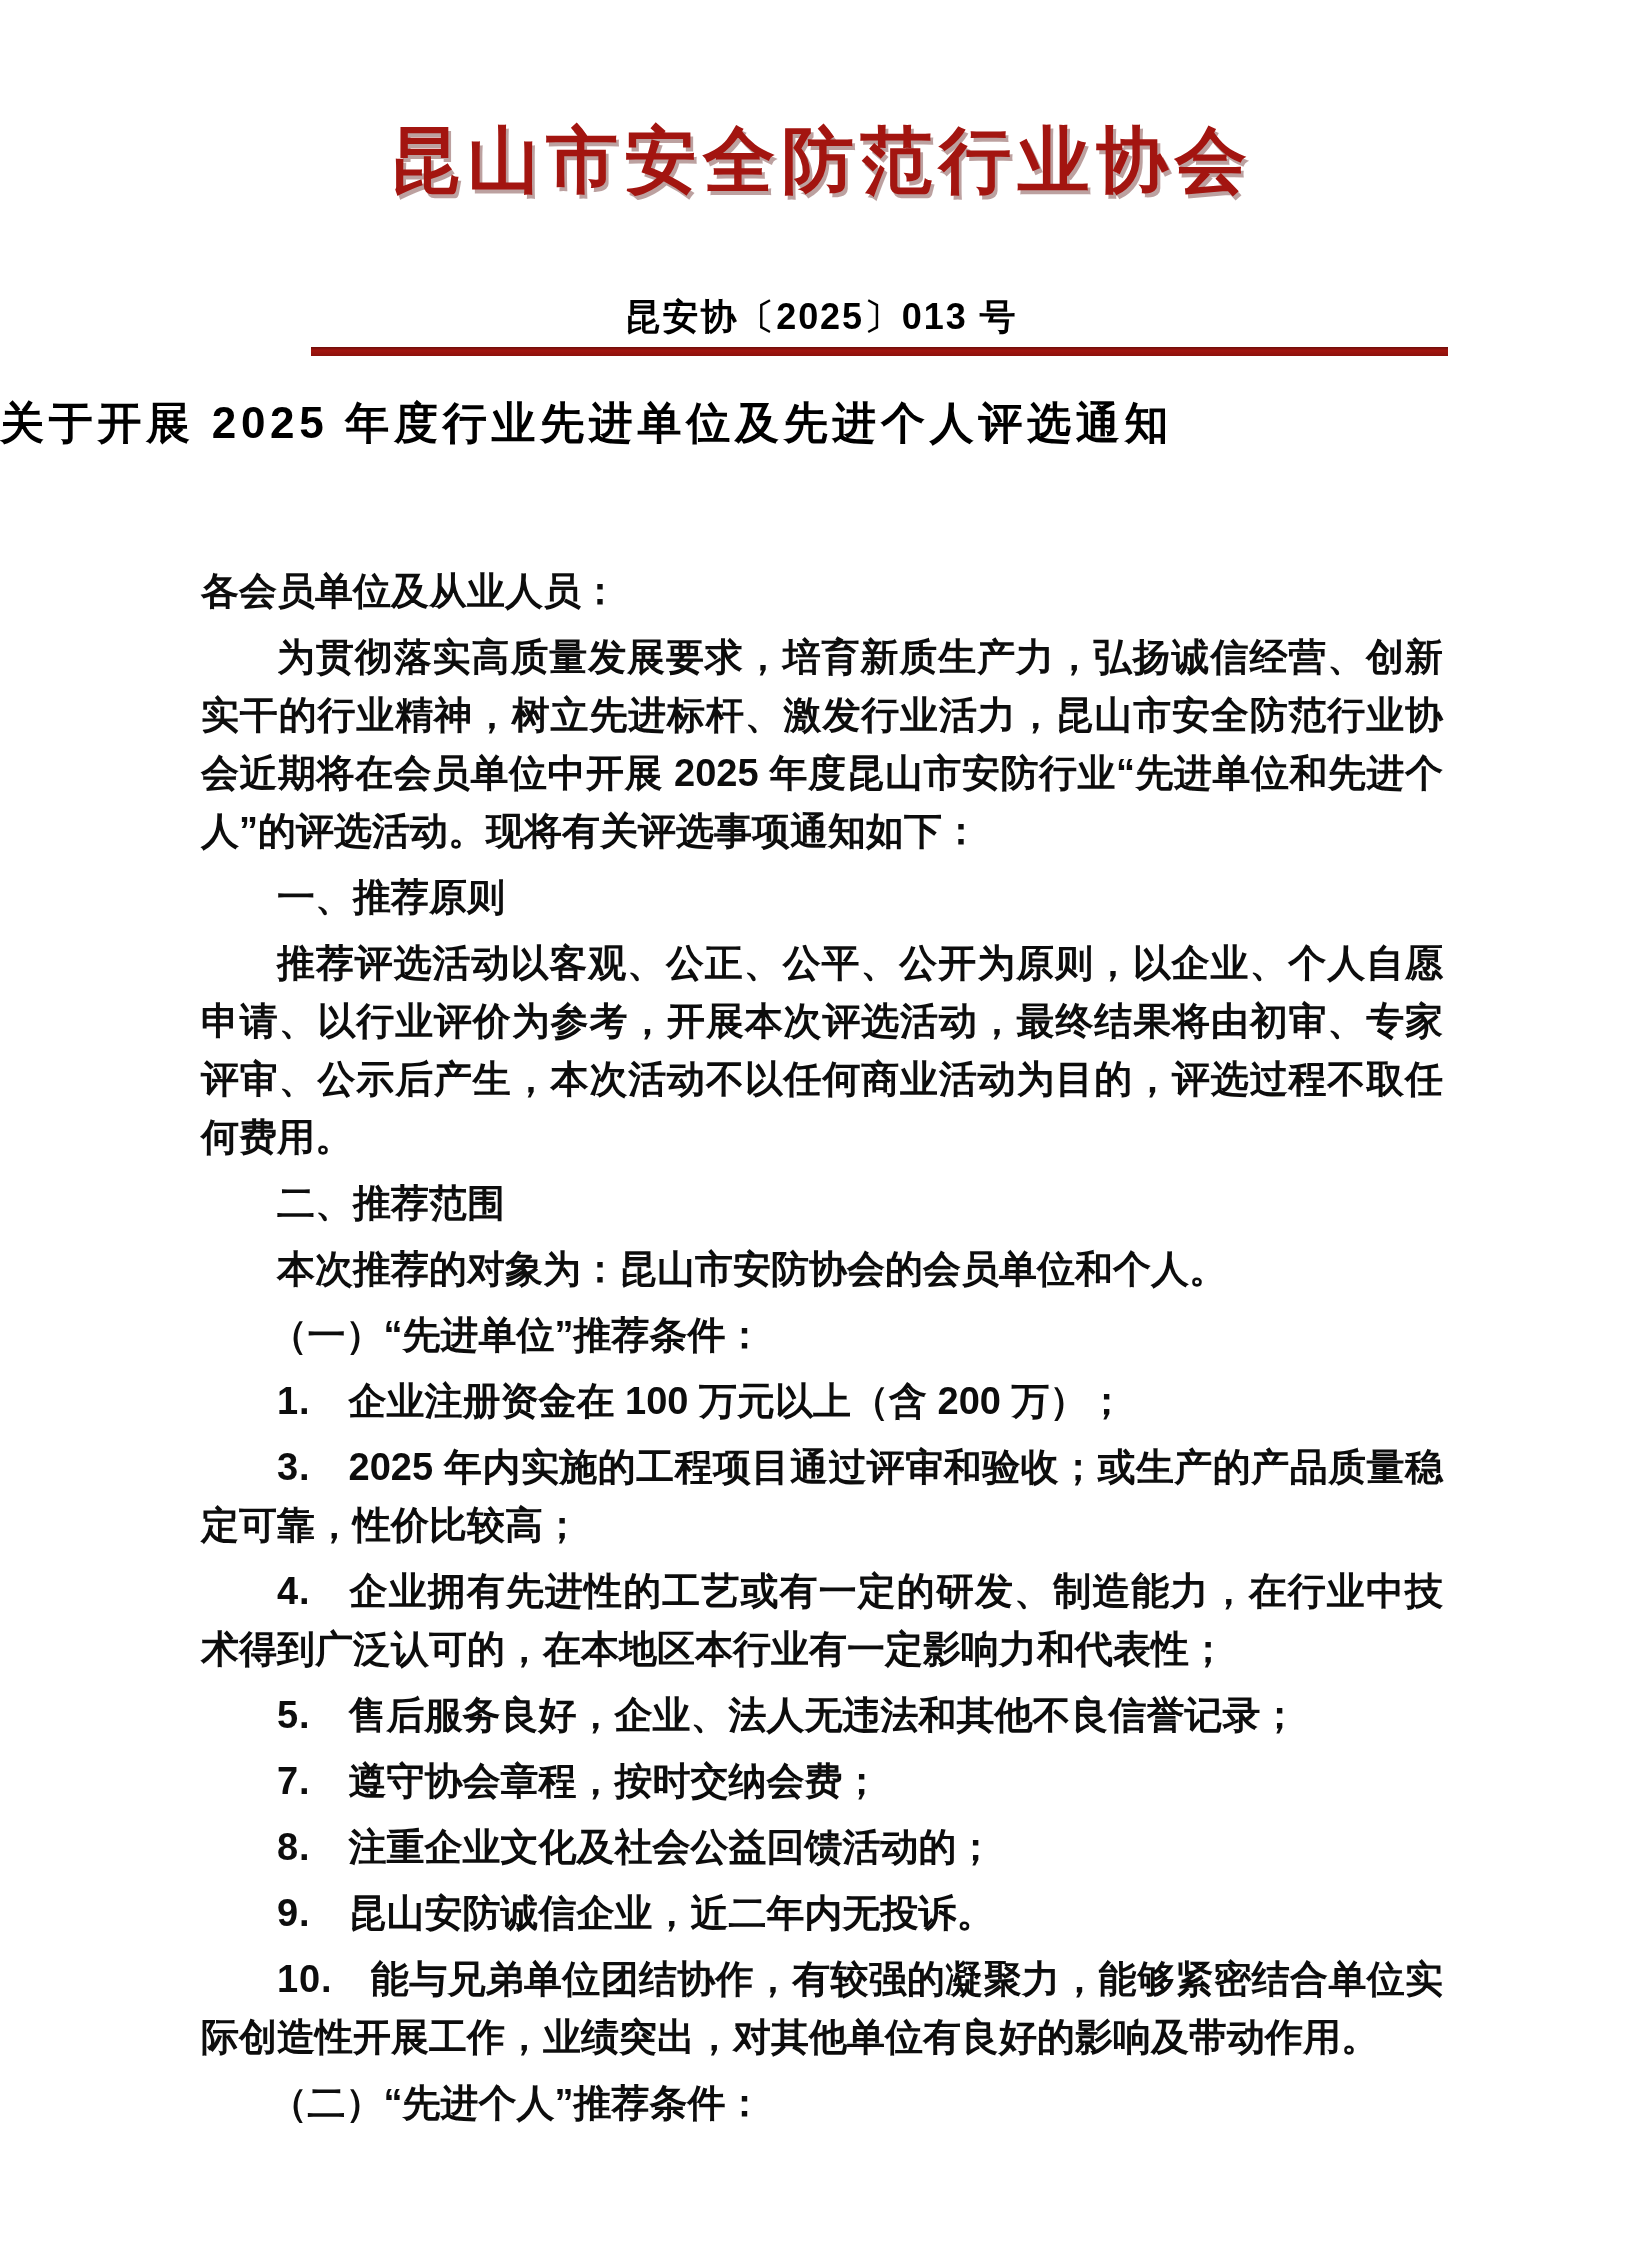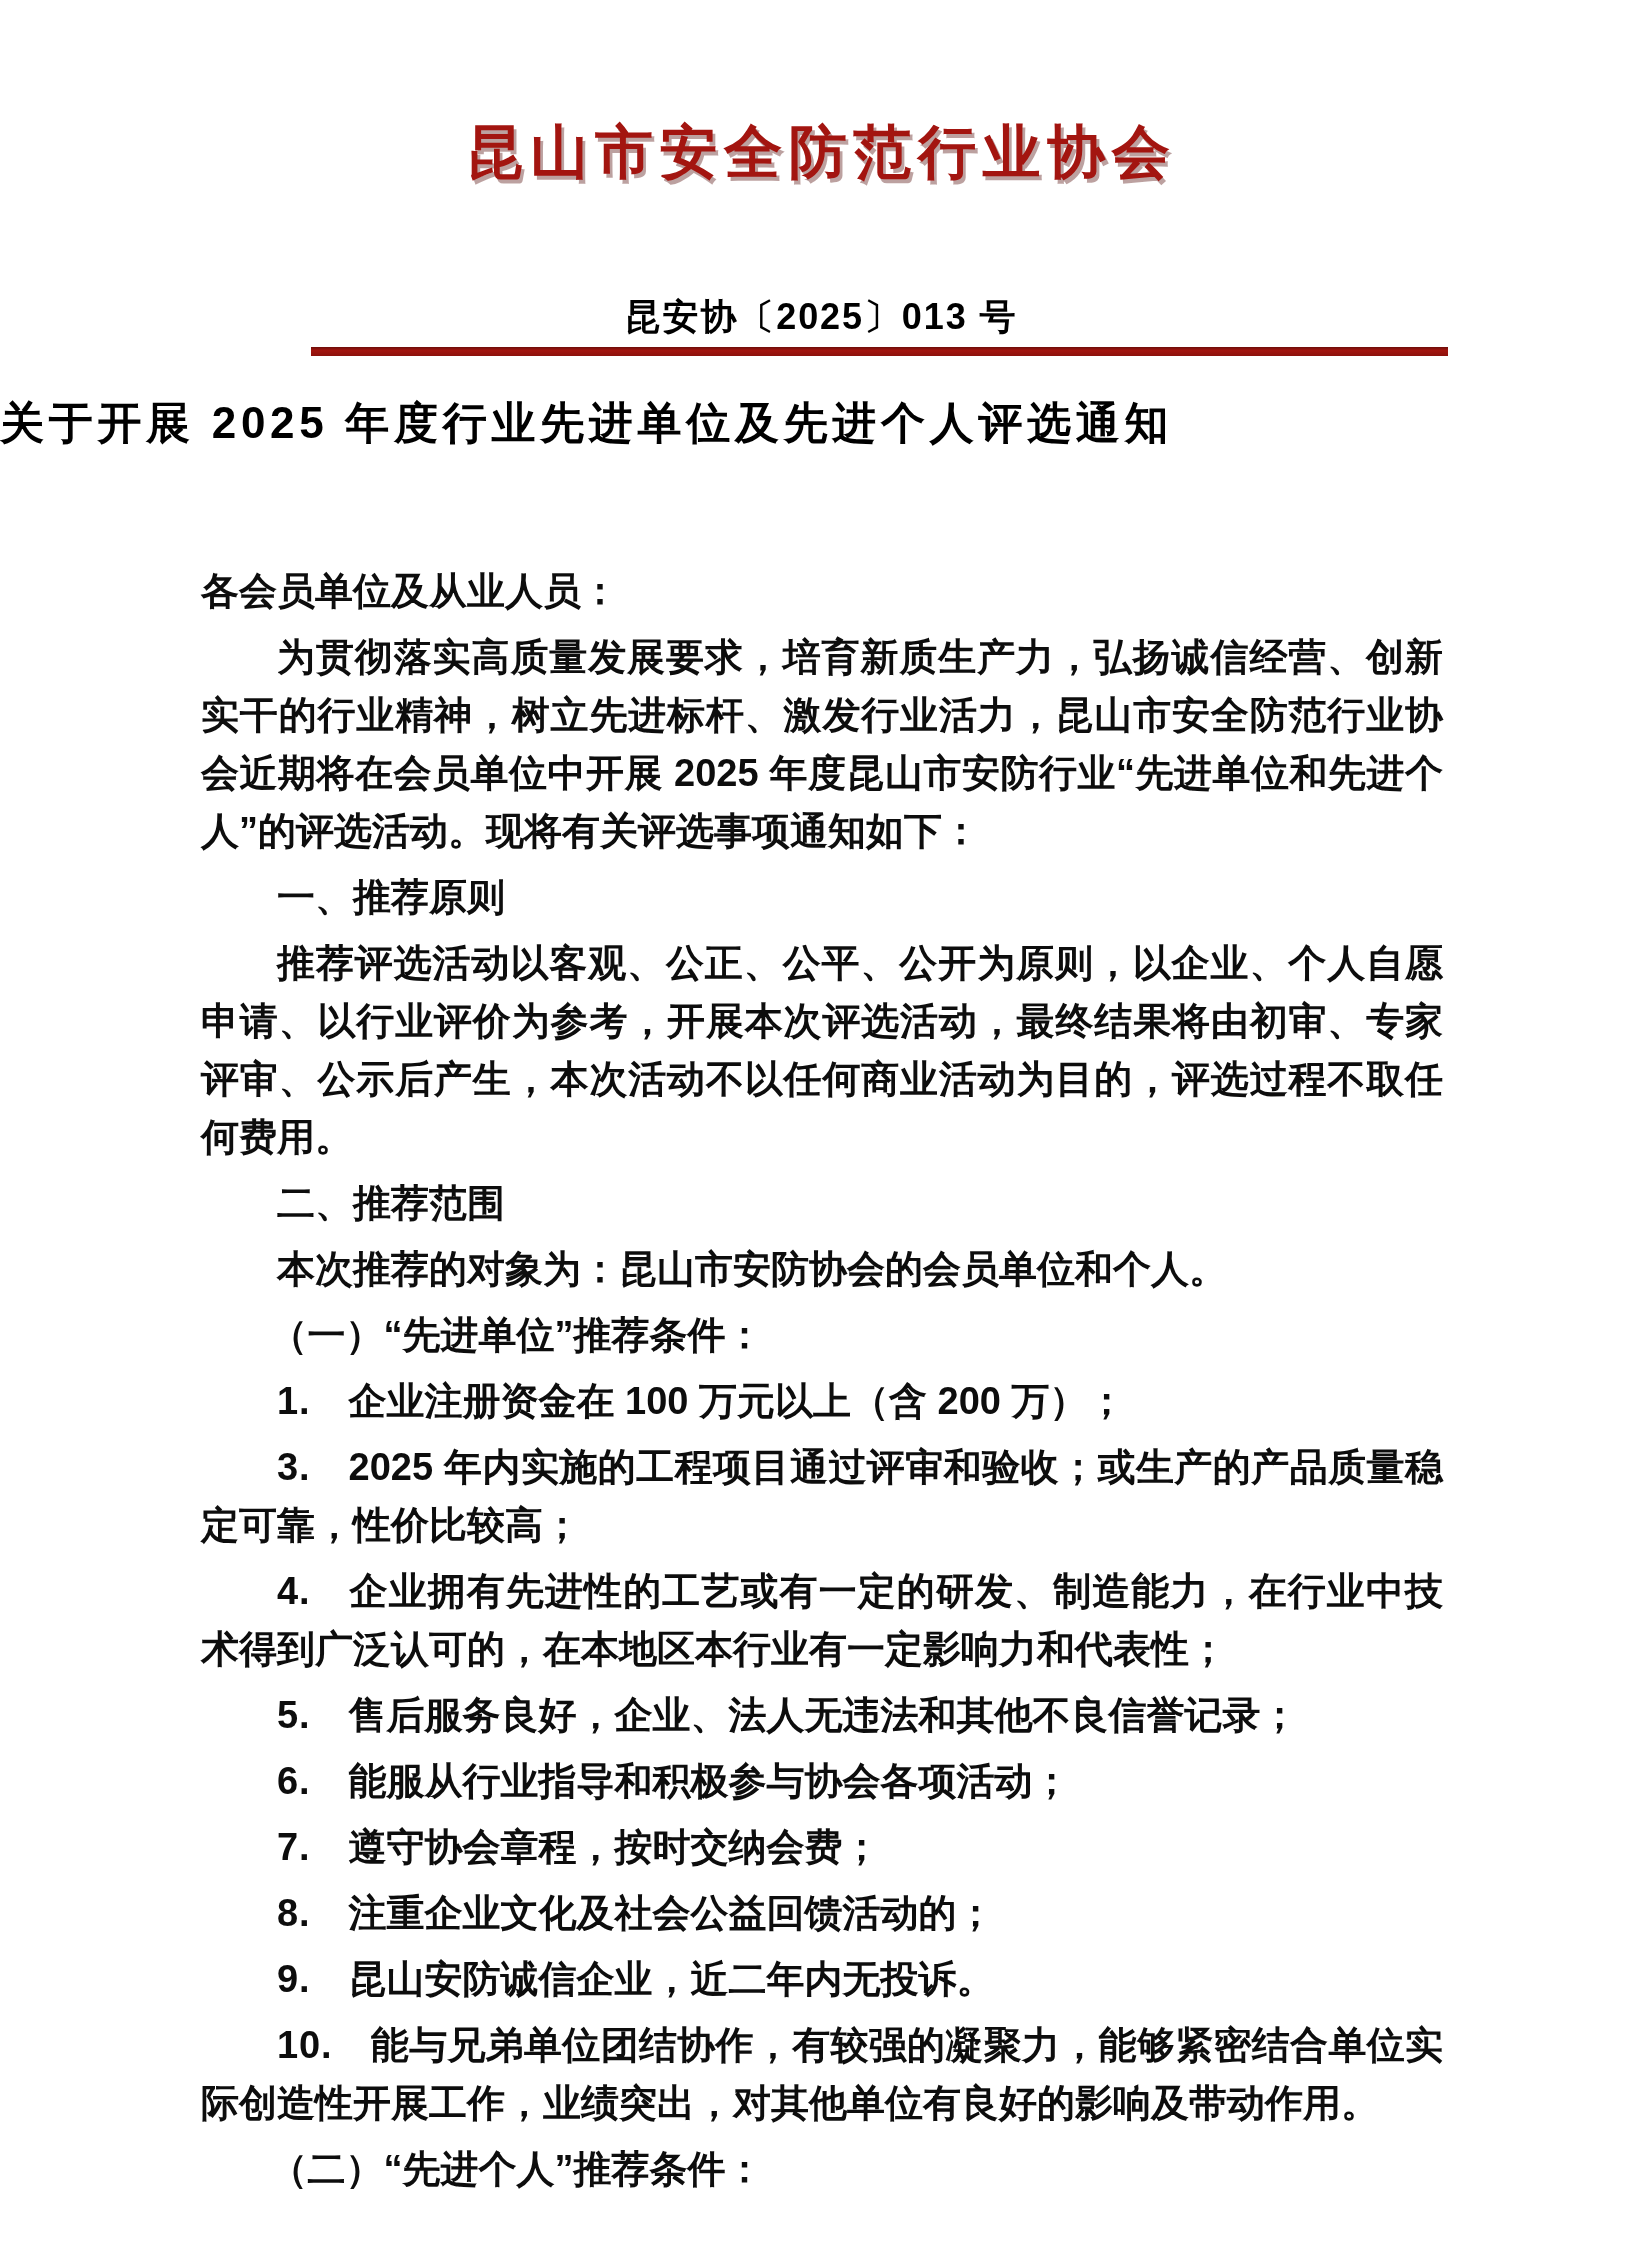--- a/index.html
+++ b/index.html
@@ -10,21 +10,21 @@
     background:#ffffff;
     font-family:"Liberation Sans", sans-serif;
     color:#111111;
     overflow:hidden;
   }
   .org-title {
     position:absolute; top:121px; left:0; right:0;
     text-align:center;
     font-family:"Liberation Serif", serif;
     font-weight:bold;
-    font-size:58px; line-height:1.12;
+    font-size:72px; line-height:1.12;
     letter-spacing:6.6px;
     color:#a31510;
     text-shadow:2.8px 3.8px 0 rgba(78,8,4,0.38);
     white-space:nowrap;
   }
   .doc-number {
     position:absolute; top:268px; left:0; right:0;
     text-align:center;
     font-weight:bold;
     font-size:36px; line-height:1.15;
@@ -86,21 +86,20 @@
     <p class="section-heading">二、推荐范围</p>
     <p class="indent">本次推荐的对象为：昆山市安防协会的会员单位和个人。</p>
 
 
     <p class="sub-heading">（一）“先进单位”推荐条件：</p>
 
     <p class="item"><span class="num">1.</span><span>企业注册资金在 100 万元以上（含 200 万）；</span></p>
     <p class="item"><span class="num">3.</span><span>2025 年内实施的工程项目通过评审和验收；或生产的产品质量稳定可靠，性价比较高；</span></p>
     <p class="item"><span class="num">4.</span><span>企业拥有先进性的工艺或有一定的研发、制造能力，在行业中技术得到广泛认可的，在本地区本行业有一定影响力和代表性；</span></p>
     <p class="item"><span class="num">5.</span><span>售后服务良好，企业、法人无违法和其他不良信誉记录；</span></p>
-    <p class="item"><span class="num">6.</span><span>能服从行业指导和积极参与协会各项活动；</span></p>
     <p class="item"><span class="num">7.</span><span>遵守协会章程，按时交纳会费；</span></p>
     <p class="item"><span class="num">8.</span><span>注重企业文化及社会公益回馈活动的；</span></p>
     <p class="item"><span class="num">9.</span><span>昆山安防诚信企业，近二年内无投诉。</span></p>
     <p class="item"><span class="num">10.</span><span>能与兄弟单位团结协作，有较强的凝聚力，能够紧密结合单位实际创造性开展工作，业绩突出，对其他单位有良好的影响及带动作用。</span></p>
 
     <p class="sub-heading">（二）“先进个人”推荐条件：</p>
 
   </div>
 </div>
 

